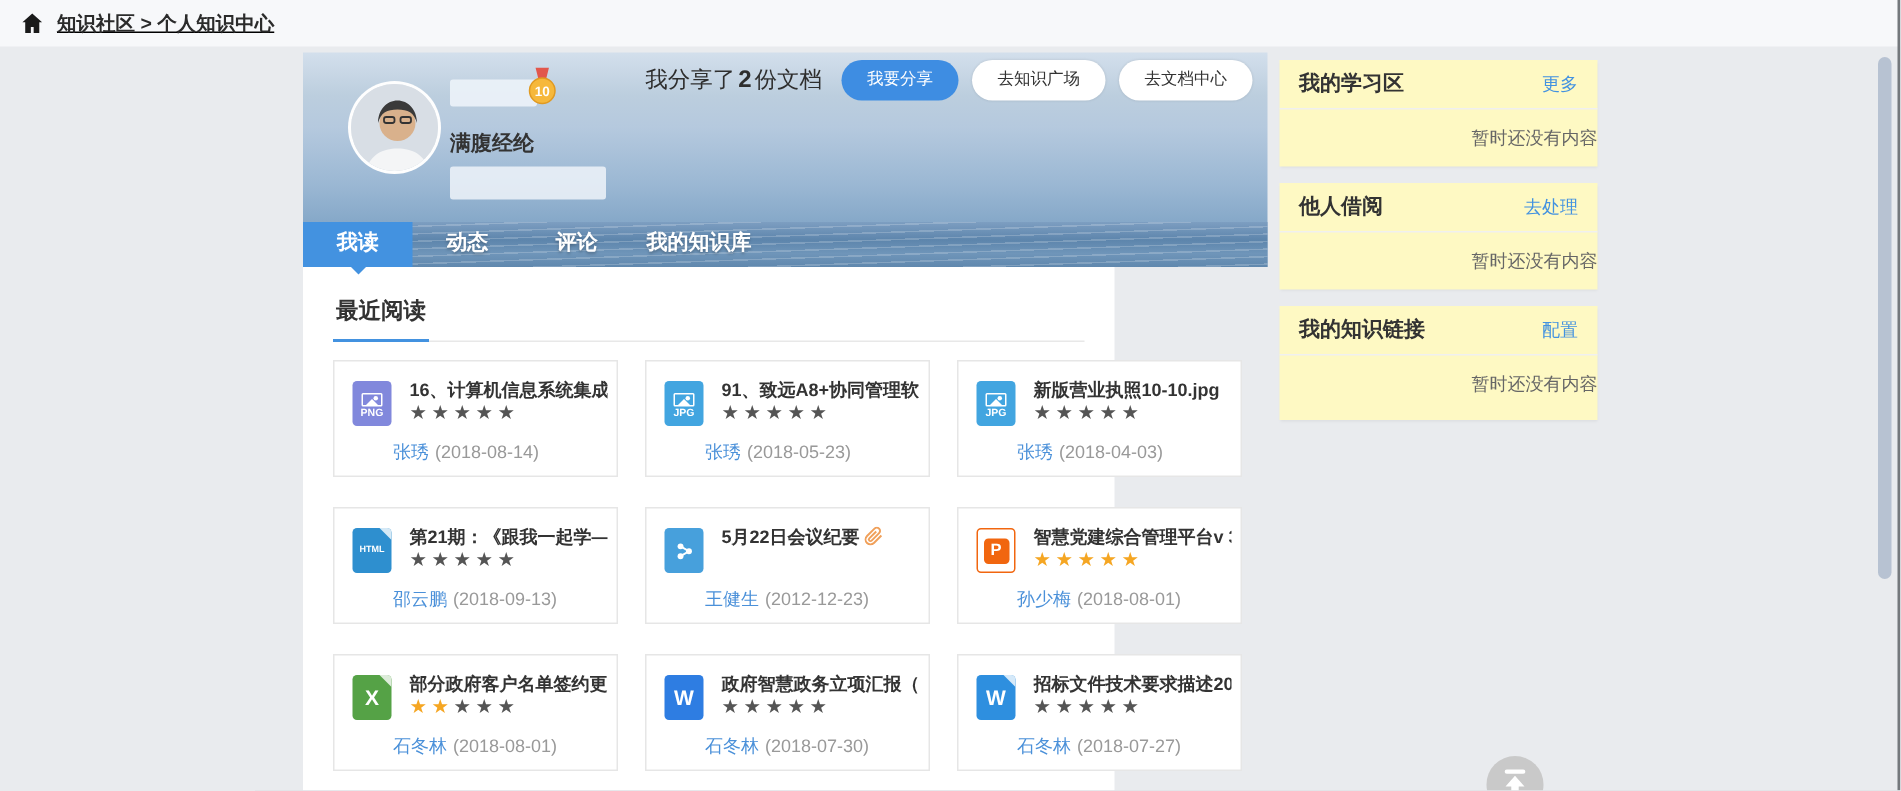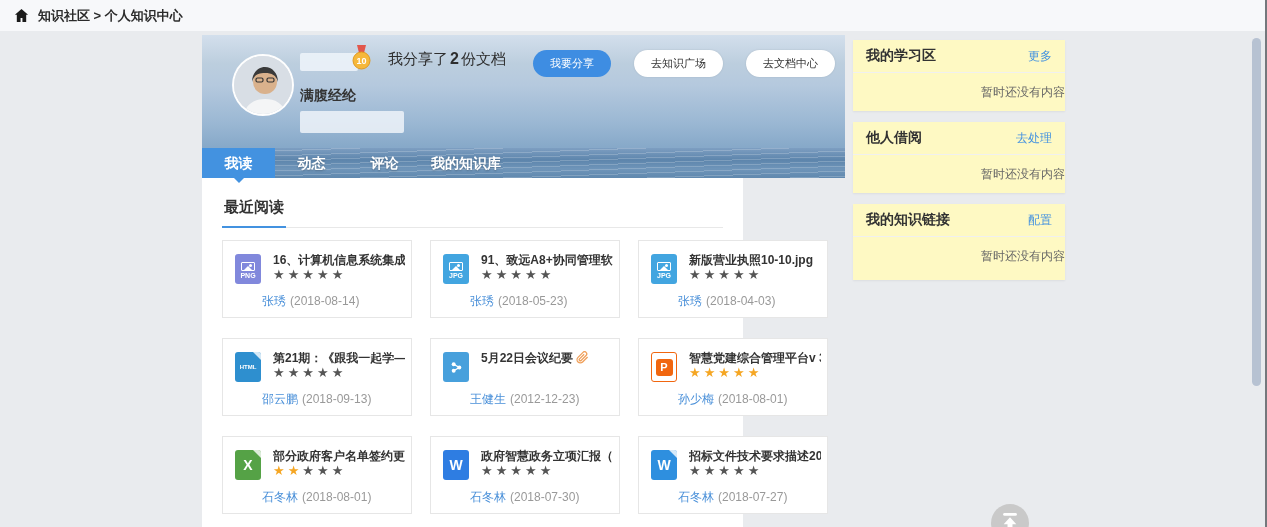--- a/index.html
+++ b/index.html
@@ -1,49 +1,49 @@
 <!DOCTYPE html>
 <html><head>
 <meta charset="utf-8">
 <style>
   * { margin:0; padding:0; box-sizing:border-box; }
   body { font-family:"Liberation Sans","DejaVu Sans",sans-serif; background:#d8dadd; }
   #screen { position:relative; width:1267px; height:527px; background:#e9ebee; overflow:hidden; }
 
   
   .topbar { position:absolute; top:0; left:0; width:100%; height:31px; background:#f7f8fa;
-            display:flex; align-items:center; padding-left:14px; gap:9px; }
+            display:flex; align-items:center; padding-left:14px; gap:9px;text-decoration:underline; }
   .home-ic { display:inline-flex; width:15px; height:15px; }
   .crumb { font-size:13px; font-weight:bold; color:#2b2b2b; }
 
   
   .banner { position:absolute; left:202px; top:35px; width:643px; height:143px; z-index:2;
             background:linear-gradient(180deg,#d3dfec 0%,#bcCede 20%,#b5c9de 35%,#9ab7d3 62%,#87a9c9 78%,#7b9fc2 100%); }
   .water { position:absolute; left:0; bottom:0; width:100%; height:30px;
            background:linear-gradient(180deg,#7d9ec1 0%,#5d85ac 40%,#6f95b9 70%,#6088ae 100%); }
   .water::after { content:''; position:absolute; inset:0; opacity:.22;
            background:repeating-linear-gradient(178deg,rgba(255,255,255,.9) 0 1px,transparent 1px 5px); }
   .avatar { position:absolute; left:30px; top:19px; width:62px; height:62px; border-radius:50%;
             border:2px solid rgba(255,255,255,.95); overflow:hidden; background:#dde4ea; }
   .redact1 { position:absolute; left:98px; top:18px; width:58px; height:18px; background:rgba(236,242,248,.92); border-radius:2px; }
   .redact2 { position:absolute; left:98px; top:76px; width:104px; height:22px; background:rgba(238,243,249,.85); border-radius:2px; }
   .medal { position:absolute; left:150px; top:10px; width:19px; height:25px; }
   .uname { position:absolute; left:98px; top:52px; font-size:14px; font-weight:bold; color:#333; }
-  .actions { position:absolute; top:15px; right:10px; height:27px; display:flex; align-items:flex-start; gap:23px; }
+  .actions { position:absolute; top:5px; right:10px; height:27px; display:flex; align-items:center; gap:9px; }
   .share-text { font-size:15px; color:#2e2e2e; margin-right:4px; }
   .share-count { font-weight:bold; font-size:16px; padding:0 2px; }
   .btn { height:27px; line-height:27px; border-radius:14px; padding:0 17px; font-size:11px; cursor:pointer;
          border:none; white-space:nowrap; }
   .btn-primary { background:#3e8de2; color:#fff; }
   .btn-white { background:#fff; color:#333; box-shadow:0 0 2px rgba(0,0,0,.12); }
 
   
   .tabs { position:absolute; left:0; bottom:0; height:30px; display:flex; }
   .tab { width:73px; text-align:center; line-height:30px; color:#fff; font-size:14px; font-weight:bold; cursor:pointer;
-         text-shadow:0 1px 2px rgba(0,0,0,.25); }
+         text-shadow:0 1px 2px rgba(0,0,0,.25);font-family:Liberation Mono, monospace; }
   .tab.wide { width:90px; }
   .tab.active { background:#4392e0; position:relative; text-shadow:none; }
   .tab.active::after { content:''; position:absolute; left:50%; bottom:-12px; margin-left:-7px;
          border:7px solid transparent; border-top-color:#4392e0; }
 
   
   .content { position:absolute; left:202px; top:178px; width:541px; height:349px; background:#fff; z-index:1; }
   .section-head { margin:20px 20px 0 20px; border-bottom:1px solid #e8e8e8; }
   .section-title { display:inline-block; font-size:15px; font-weight:bold; color:#333;
                    padding:0 2px 9px 2px; border-bottom:2px solid #4392e0; margin-bottom:-1px; }

